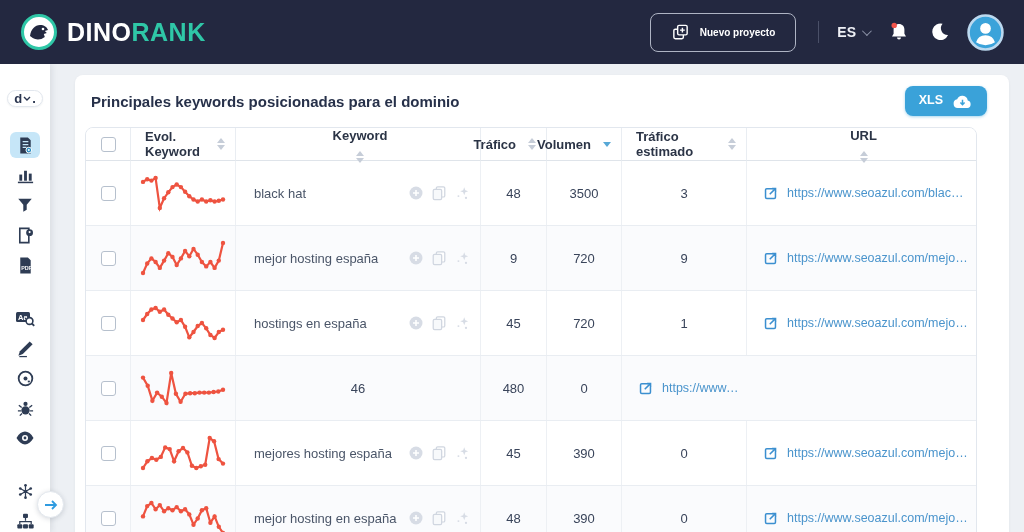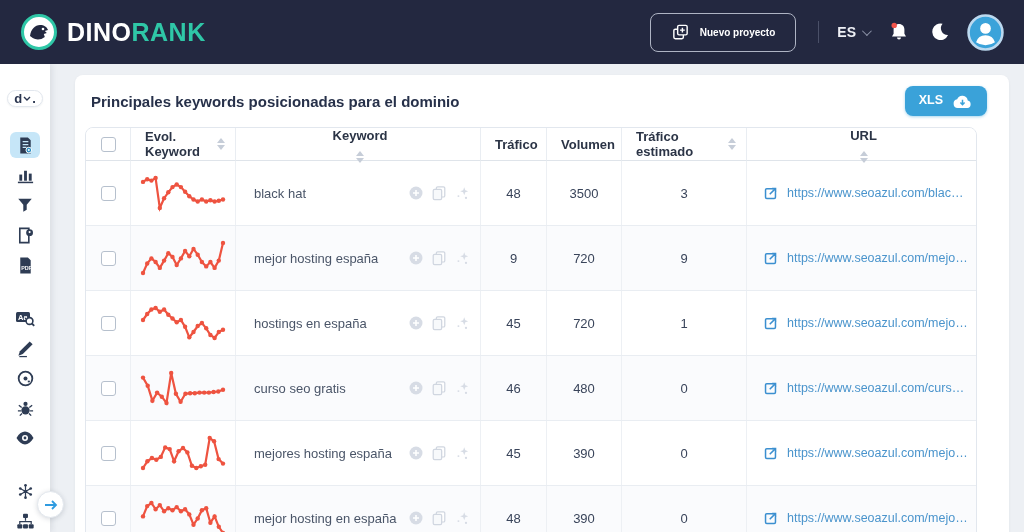--- a/index.html
+++ b/index.html
@@ -46,21 +46,21 @@
   .xls-btn { display:flex; gap:9px; background:#3aa2d9; border:none; border-radius:8px;
              color:#fff; font-size:12.5px; font-weight:700; padding:7px 14px; cursor:pointer; font-family:inherit;
              box-shadow:0 1px 3px rgba(58,162,217,.45); }
 
   
   .table { margin-left:10px; width:892px; border:1px solid #e2e7ee; border-radius:8px 8px 0 0; overflow:hidden; background:#fff; }
   .thead, .tr { display:grid; grid-template-columns:45px 105px 245px 66px 75px 125px 229px; }
   .th { height:33px; display:flex; align-items:center; gap:8px; font-size:13px; font-weight:700; color:#2b3446;
         border-right:1px solid #e9edf2; border-bottom:1px solid #dfe4ea; padding:0 10px 0 14px; background:#fff; }
   .th:last-child { border-right:none; }
-  .th.center { justify-content:space-between;gap:12px; }
+  .th.center { justify-content:flex-end;gap:12px; }
   .th.spread { justify-content:space-between;flex-direction:column; }
   .sort-pair { display:flex; flex-direction:column; gap:2px; cursor:pointer; }
   .tri-up { width:0; height:0; border-left:4px solid transparent; border-right:4px solid transparent; border-bottom:5px solid #c6cdd8; }
   .tri-dn { width:0; height:0; border-left:4px solid transparent; border-right:4px solid transparent; border-top:5px solid #c6cdd8; }
   .tri-dn.active { border-top-color:#57a8d6; }
   .tr { border-bottom:1px solid #e9edf2; }
   .tr:nth-child(even) { background:#fafbfd; }
   .td { min-height:64px; display:flex; align-items:center; border-right:1px solid #edf0f4; padding:0 8px; font-size:13px; color:#39445a; }
   .td:last-child { border-right:none; }
   .td.center { justify-content:center; }
@@ -510,38 +510,20 @@
                 <circle cx="51.1" cy="24.2" r="2.2" fill="#ee5340"></circle>
                 <circle cx="55.8" cy="24.2" r="2.2" fill="#ee5340"></circle>
                 <circle cx="60.5" cy="23.6" r="2.2" fill="#ee5340"></circle>
                 <circle cx="65.2" cy="23.6" r="2.2" fill="#ee5340"></circle>
                 <circle cx="69.9" cy="23.6" r="2.2" fill="#ee5340"></circle>
                 <circle cx="74.6" cy="23.0" r="2.2" fill="#ee5340"></circle>
                 <circle cx="79.3" cy="22.5" r="2.2" fill="#ee5340"></circle>
                 <circle cx="84.0" cy="20.7" r="2.2" fill="#ee5340"></circle>
               </svg>
     </div>
-    <div class="td td-kw">
-      <span class="kw">curso seo gratis</span>
-      <span class="kw-actions">
-        <svg width="16" height="16" viewBox="0 0 18 18">
-          <circle cx="9" cy="9" r="7.3" fill="#d7dce5"></circle>
-                  <path d="M9 5.6v6.8M5.6 9h6.8" stroke="#fff" stroke-width="1.8"></path>
-        </svg>
-        <svg width="16" height="16" viewBox="0 0 18 18">
-          <rect x="6" y="2" width="9.5" height="11.5" rx="1.5" fill="#fff" stroke="#d0d6e0" stroke-width="1.4"></rect>
-          <rect x="2.5" y="5" width="9.5" height="11.5" rx="1.5" fill="#f7f9fb" stroke="#d0d6e0" stroke-width="1.4"></rect>
-        </svg>
-        <svg width="16" height="16" viewBox="0 0 18 18">
-          <path d="M11.5 2.5l1.2 3.3 3.3 1.2-3.3 1.2-1.2 3.3-1.2-3.3L7 7l3.3-1.2z" fill="#d7dce5"></path>
-          <circle cx="5" cy="12.5" r="1.1" fill="#d7dce5"></circle>
-                  <circle cx="13.5" cy="14.5" r="1.3" fill="#d7dce5"></circle>
-        </svg>
-      </span>
-    </div>
     <div class="td center">46</div>
     <div class="td center">480</div>
     <div class="td center">0</div>
     <div class="td td-url">
       <svg class="ext-ic" width="15" height="15" viewBox="0 0 16 16">
         <path d="M11 2.8H4a1.3 1.3 0 0 0-1.3 1.3v8A1.3 1.3 0 0 0 4 13.4h8a1.3 1.3 0 0 0 1.3-1.3V6" fill="none" stroke="#3b8fd0" stroke-width="1.6"></path>
         <path d="M7.2 8.8l6-6M9.7 2.6h3.7v3.7" fill="none" stroke="#3b8fd0" stroke-width="1.6"></path>
       </svg>
       <a class="url-link">https://www.seoazul.com/curso-g...</a>
     </div>

